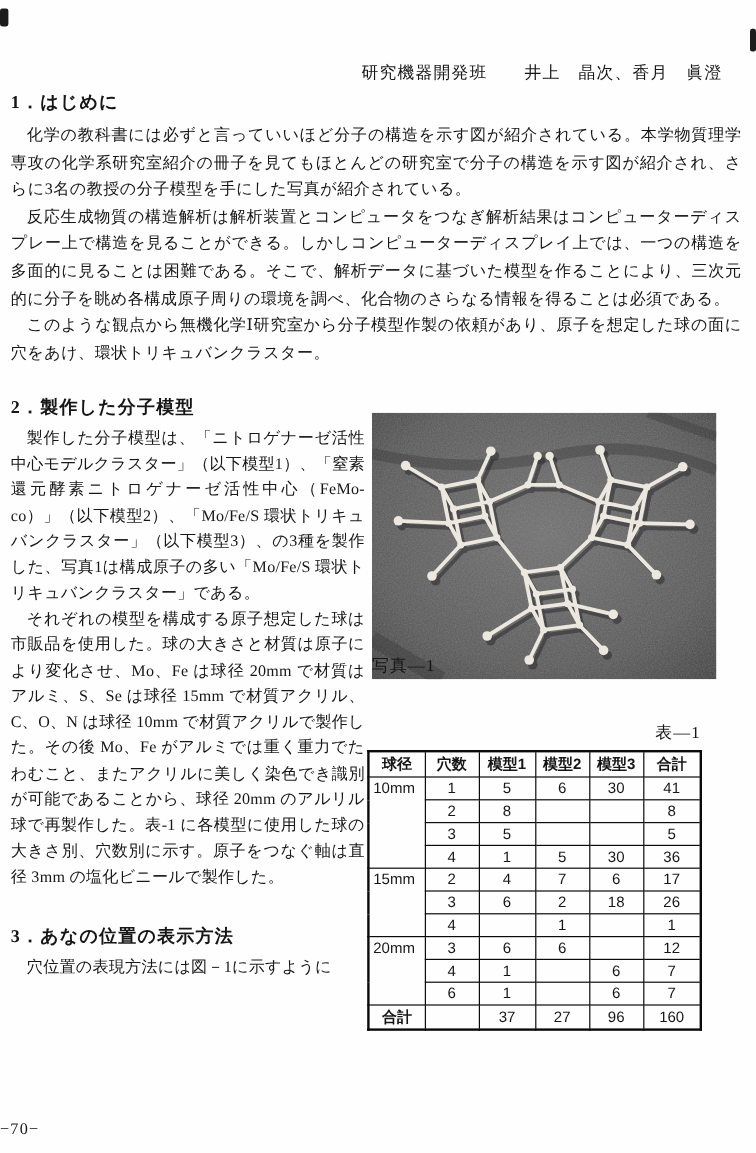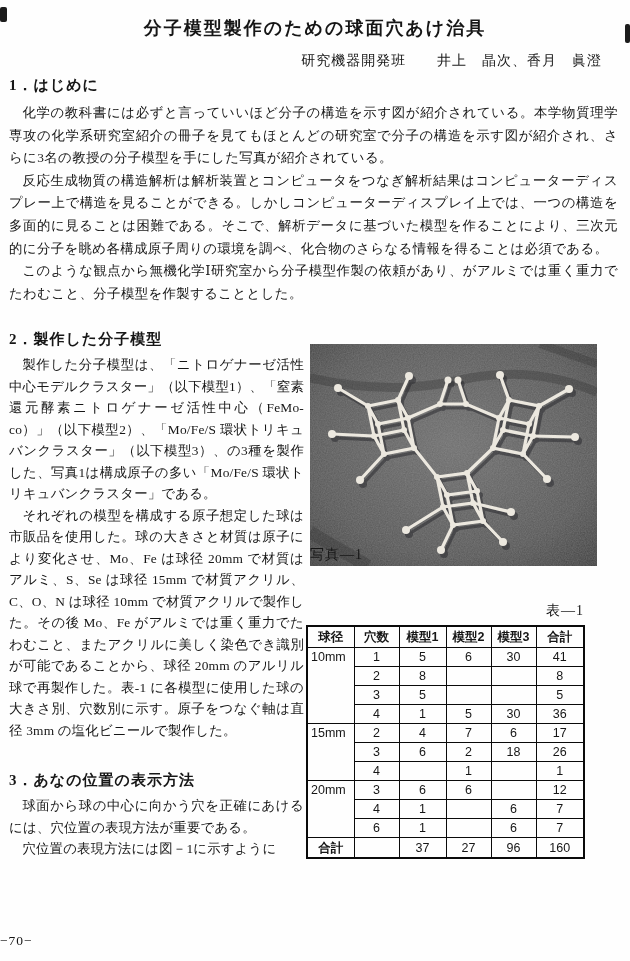--- a/index.html
+++ b/index.html
@@ -63,37 +63,35 @@
   .artifact.a-right{right:0;top:24px;width:5px;height:19px;}
 </style>
 </head>
 <body>
 
 <div class="page">
 
   <div class="artifact a-left"></div>
   <div class="artifact a-right"></div>
 
-  <h1 class="title">分子模型製作のための球面穴あけ治具</h1>
 
   <div class="author-line"><span>研究機器開発班</span><span class="gap"></span><span>井上　晶次、香月　眞澄</span></div>
 
   <div class="section-1">
     <h2 class="sec-heading">1．はじめに</h2>
     <p>化学の教科書には必ずと言っていいほど分子の構造を示す図が紹介されている。本学物質理学専攻の化学系研究室紹介の冊子を見てもほとんどの研究室で分子の構造を示す図が紹介され、さらに3名の教授の分子模型を手にした写真が紹介されている。</p>
     <p>反応生成物質の構造解析は解析装置とコンピュータをつなぎ解析結果はコンピューターディスプレー上で構造を見ることができる。しかしコンピューターディスプレイ上では、一つの構造を多面的に見ることは困難である。そこで、解析データに基づいた模型を作ることにより、三次元的に分子を眺め各構成原子周りの環境を調べ、化合物のさらなる情報を得ることは必須である。</p>
-    <p>このような観点から無機化学Ⅰ研究室から分子模型作製の依頼があり、がアルミでは重く重力でたわむこと、分子模型を作製することとした。</p>
+    <p>このような観点から無機化学Ⅰ研究室から分子模型作製の依頼があり、原子を想定した球の面に穴をあけ、環状トリキュバンクラスター。</p>
   </div>
 
   <div class="left-col">
     <h2 class="sec-heading">2．製作した分子模型</h2>
     <p>製作した分子模型は、「ニトロゲナーゼ活性中心モデルクラスター」（以下模型1）、「窒素還元酵素ニトロゲナーゼ活性中心（FeMo-co）」（以下模型2）、「Mo/Fe/S 環状トリキュバンクラスター」（以下模型3）、の3種を製作した、写真1は構成原子の多い「Mo/Fe/S 環状トリキュバンクラスター」である。</p>
     <p>それぞれの模型を構成する原子想定した球は市販品を使用した。球の大きさと材質は原子により変化させ、Mo、Fe は球径 20mm で材質はアルミ、S、Se は球径 15mm で材質アクリル、C、O、N は球径 10mm で材質アクリルで製作した。その後 Mo、Fe がアルミでは重く重力でたわむこと、またアクリルに美しく染色でき識別が可能であることから、球径 20mm のアルリル球で再製作した。表-1 に各模型に使用した球の大きさ別、穴数別に示す。原子をつなぐ軸は直径 3mm の塩化ビニールで製作した。</p>
     <h2 class="sec-heading sec3">3．あなの位置の表示方法</h2>
-    <p>球面から球の中心に向かう穴を正確にあけるには、穴位置の表現方法が重要である。</p>
     <p>穴位置の表現方法には図－1に示すように</p>
   </div>
 
   <div class="photo-figure">
     <svg viewBox="0 0 287 222" width="287" height="222" xmlns="http://www.w3.org/2000/svg">
       <defs>
         <radialGradient id="bg" cx="50%" cy="45%" r="78%">
           <stop offset="0%" stop-color="#6e6e6e"></stop>
           <stop offset="65%" stop-color="#565656"></stop>
           <stop offset="100%" stop-color="#393939"></stop>

